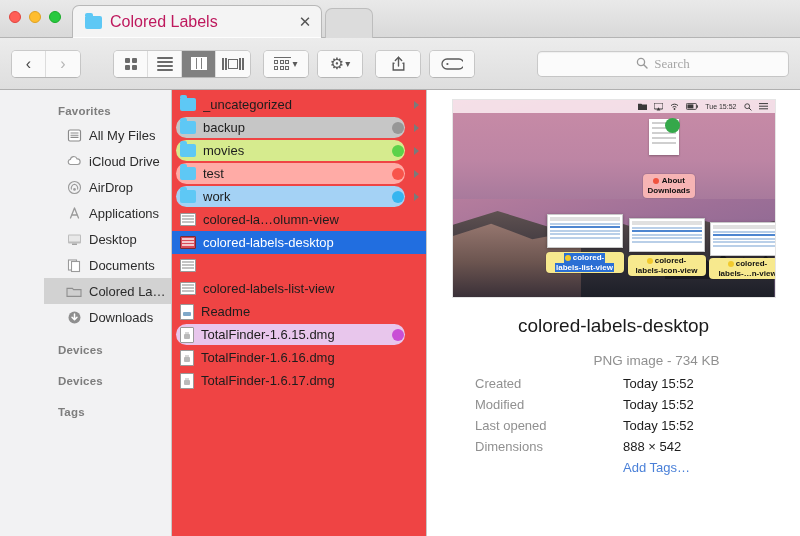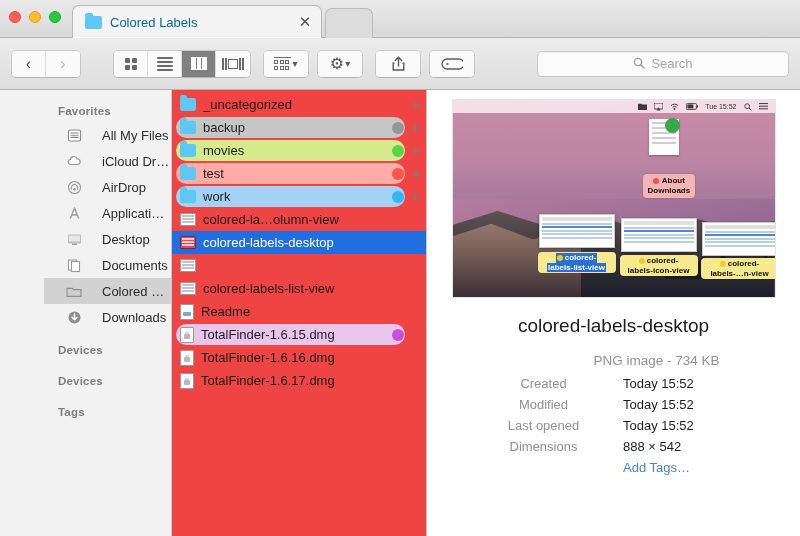--- a/index.html
+++ b/index.html
@@ -53,21 +53,21 @@
     border-radius: 1px 2px 2px 2px;
     position: relative;
   }
   .tab-folder:before {
     content:""; position:absolute; left:0; top:-3px;
     width: 8px; height: 3px; background:#5ec8f5;
     border-radius: 2px 2px 0 0;
   }
   .tab-title {
     flex: 1 1 auto;
-    font-size: 13px; color: #0369a1;
+    font-size: 16px; color: #be185d;
     white-space: nowrap; overflow: hidden; text-overflow: ellipsis;
   }
   .tab-close {
     width: 16px; height: 16px; flex: none;
     color: #555; font-size: 15px; line-height: 15px;
     text-align: center; cursor: default;
   }
   .tab-stub {
     position: absolute; left: 253px; top: 3px;
     width: 48px; height: 30px;
@@ -133,20 +133,21 @@
   .share-glyph svg, .tag-glyph svg { display:block; }
 
   .search {
     margin-left: auto;
     width: 250px; height: 24px;
     background: #fbfbfb;
     border-radius: 4px;
     box-shadow: 0 0 0 1px rgba(0,0,0,.12), 0 1px 1px rgba(0,0,0,.05) inset;
     display: flex; align-items: center; justify-content: center;
     gap: 6px;
+    font-family: Liberation Serif, serif;
   }
   .search-placeholder { color: #a6a6a6; font-size: 13px; }
 
   
   .body { flex: 1 1 auto; display: flex; min-height: 0; }
 
   
   .sidebar {
     width: 172px; flex: none;
     background: #f2f2f3;
@@ -154,21 +155,21 @@
     padding-top: 10px;
     overflow: hidden;
     padding-left: 44px;
   }
   .sb-header {
     font-size: 11.5px; font-weight: bold; color: #7d7d7d;
     padding: 5px 0 5px 14px; letter-spacing: .2px;
   }
   .sb-item {
     height: 26px; display: flex; align-items: center;
-    padding-left: 22px; gap: 20px;
+    padding-left: 22px; gap: 7px;
     font-size: 13px; color: #2c2c2c;
     cursor: default;
   }
   .sb-item.selected { background: #d2d2d2; }
   .sb-icon { width: 16px; height: 16px; flex: none; color:#8a8a8a; display:flex; align-items:center; justify-content:center;}
   .sb-label { white-space: nowrap; overflow: hidden; text-overflow: ellipsis; }
 
   
   .column {
     width: 255px; flex: none;
@@ -291,21 +292,21 @@
     background:#35a84a; border-radius:50%; }
   .shot-about {
     position:absolute; left:190px; top:74px;
     background: #f6b4b4; border-radius: 4px;
     padding: 2px 5px; text-align:center;
     font-size: 8px; font-weight: bold; color:#111; line-height: 10px;
     box-shadow: 0 0 0 1px rgba(0,0,0,.08);
   }
   .shot-about .rd { display:inline-block; width:6px;height:6px;border-radius:50%;
     background:#f0533f; margin-right:3px; vertical-align:middle;}
-  .shot-wins { position:absolute; left:4px; right:0; top:110px; height:82px; }
+  .shot-wins { position:absolute; left:12px; right:0; top:110px; height:82px; }
   .mini-win {
     position:absolute; width:76px; height:34px;
     background:#fff; border:1px solid #c9c9c9;
     box-shadow: 0 1px 3px rgba(0,0,0,.35);
     padding:2px; overflow:hidden;
   }
   .mini-win i { display:block; height:2px; background:#b9cfe8; margin-bottom:1.5px;}
   .mini-win i:nth-child(1){ background:#e0e0e0; height:4px; }
   .mini-win i:nth-child(3){ background:#4e86d0; }
   .mini-label {
@@ -325,21 +326,21 @@
   }
   .pv-kind {
     margin-top: 16px;
     font-size: 13.5px; color: #909090;
     align-self: center;
     width: 100%; text-align: center; padding-left: 86px;
   }
   .pv-meta { margin-top: 5px; width: 100%; padding-left: 48px; }
   .meta-row { display: flex; font-size: 13px; line-height: 21px; }
   .meta-key {
-    width: 148px; text-align: center; color: #909090; padding-right: 11px; flex:none;
+    width: 148px; text-align: left; color: #909090; padding-right: 11px; flex:none;
   }
   .meta-val { color: #1d1d1d; }
   .meta-val.link { color: #4a80d8; }
 </style>
 </head>
 <body>
 
 <div class="window">
 
   <div class="titlebar">

